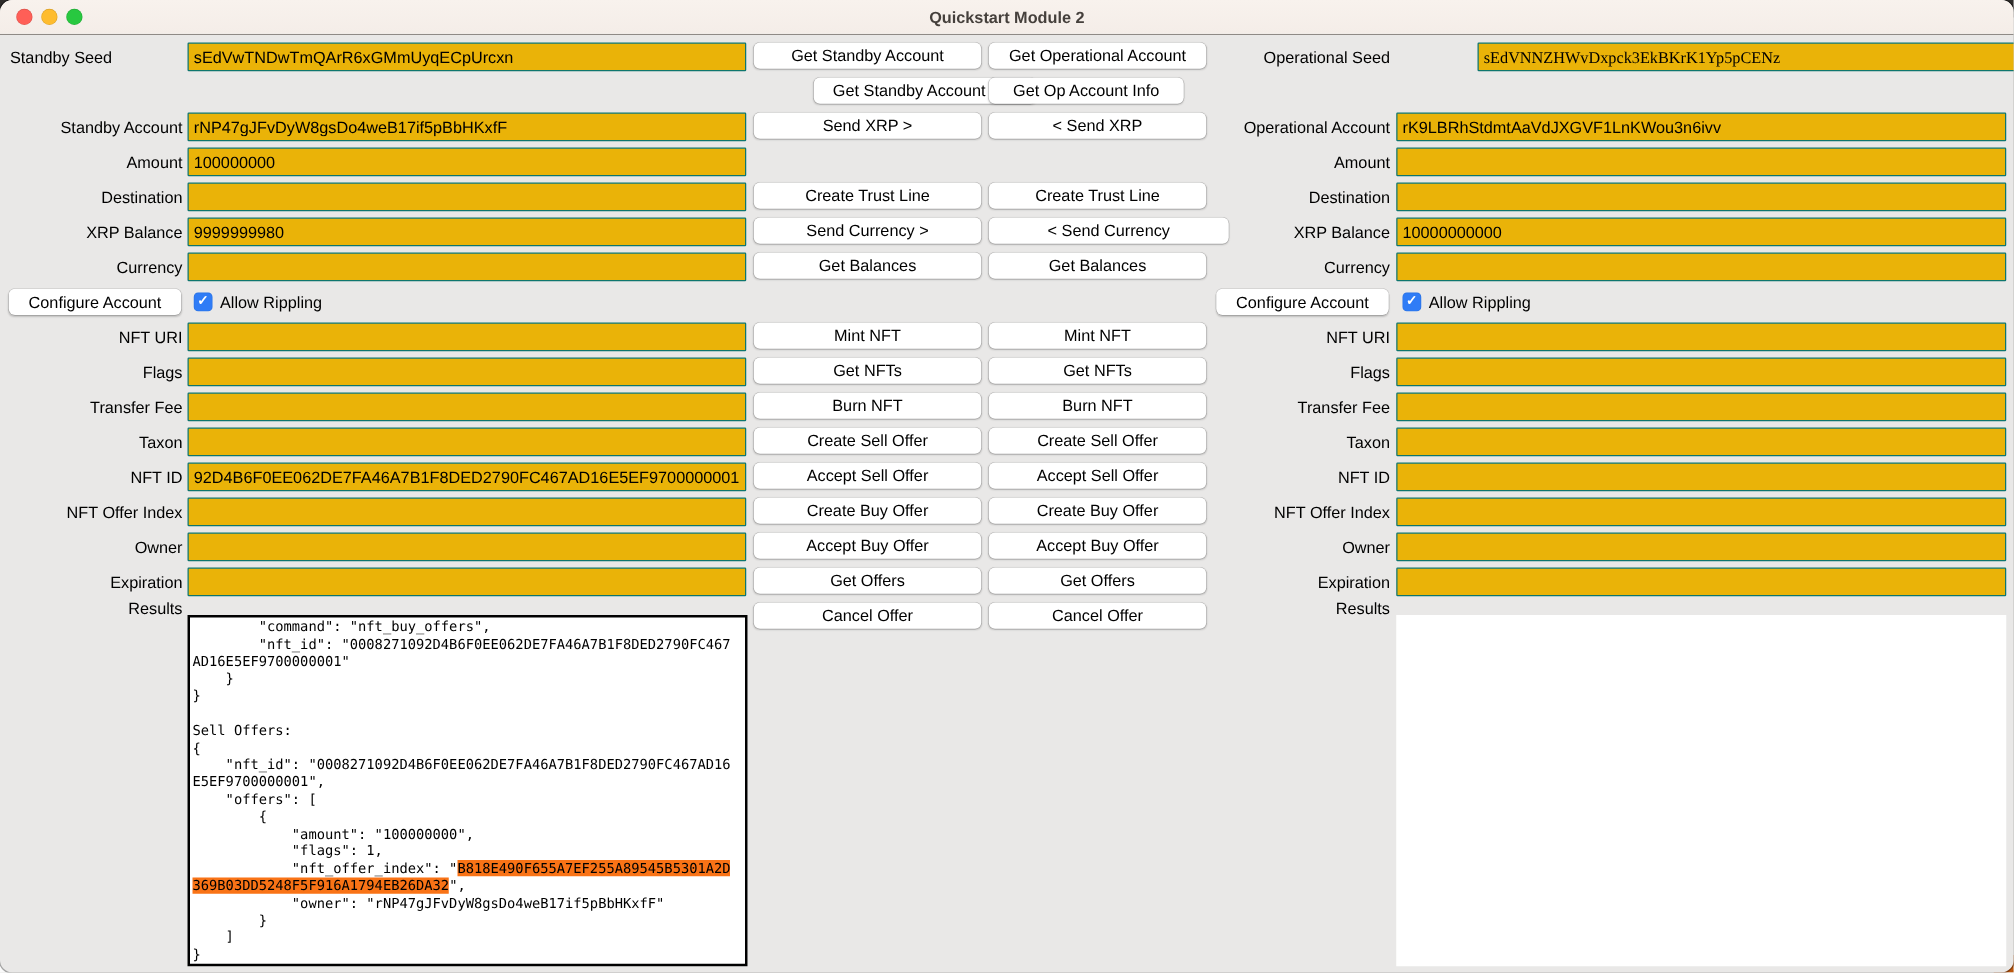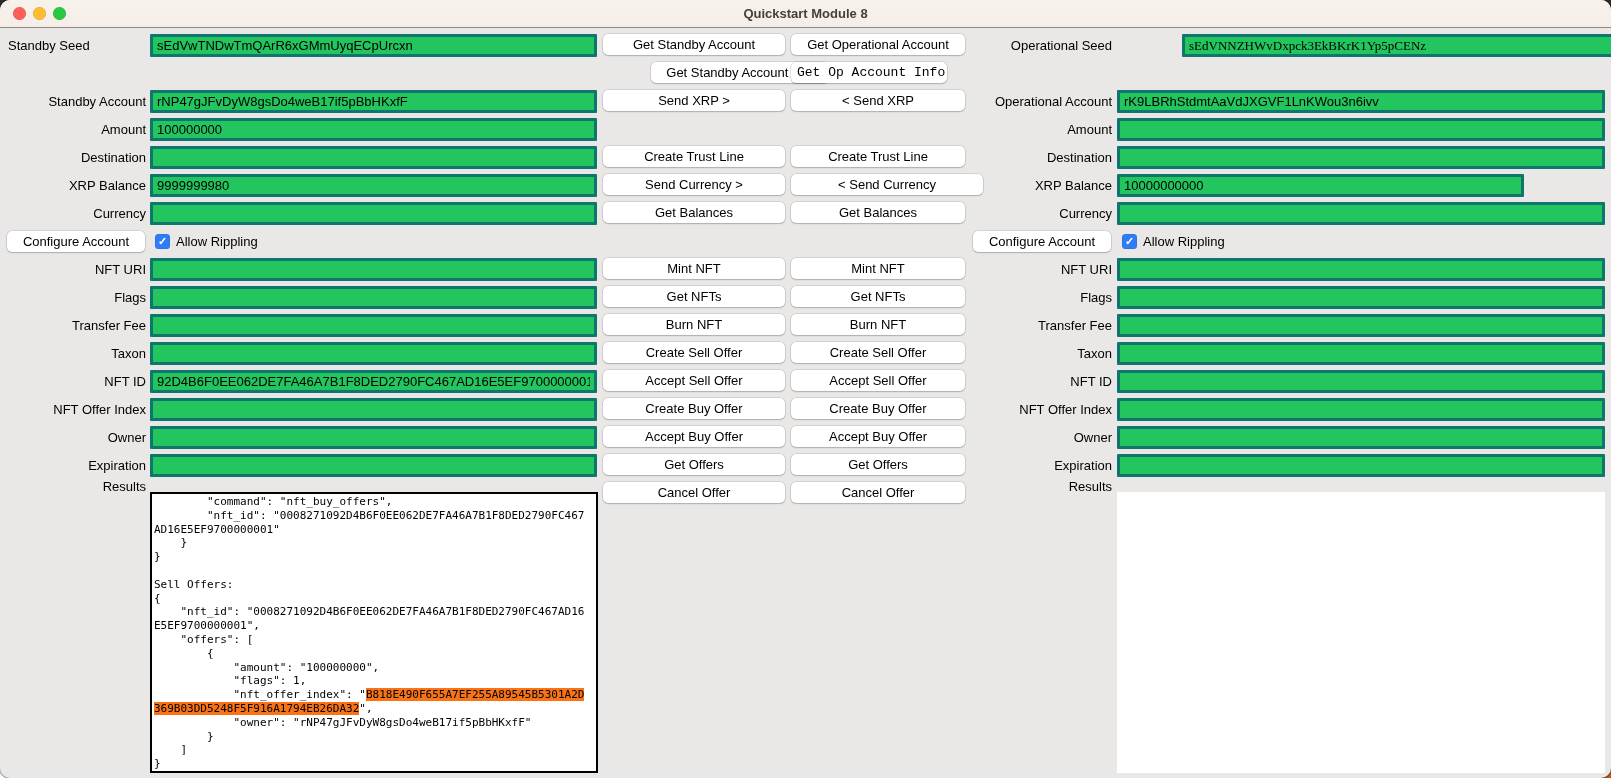--- a/index.html
+++ b/index.html
@@ -32,21 +32,21 @@
   #tl-zoom{left:53px;background:#28c840;box-shadow:inset 0 0 0 0.5px rgba(0,0,0,0.15);}
   .content{position:absolute;left:0;top:27px;right:0;bottom:0;}
 
   .fld-label{
     position:absolute;height:23px;line-height:23px;font-size:13px;color:#000;
     text-align:right;white-space:nowrap;
   }
   .fld-label.align-left{text-align:left;}
   .fld-input{
     position:absolute;height:23px;box-sizing:border-box;
-    background:#22c55e;border:3px solid #0f766e;border-radius:1px;
+    background:#eab308;border:1px solid #0f766e;border-radius:1px;
     font-family:"Liberation Sans",sans-serif;font-size:13px;color:#000;
     padding:0 4px;outline:none;
   }
   .btn{
     position:absolute;height:21px;box-sizing:border-box;
     background:#ffffff;border:none;border-radius:5px;
     box-shadow:0 0 0 0.5px rgba(0,0,0,0.18), 0 1px 1.5px rgba(0,0,0,0.18);
     font-family:"Liberation Sans",sans-serif;font-size:13px;color:#000;
     text-align:center;padding:0 6px;white-space:nowrap;cursor:default;
   }
@@ -79,21 +79,21 @@
 
 <div id="corner-tl" class="backdrop-corner"></div>
 <div id="corner-tr" class="backdrop-corner"></div>
 <div id="corner-br" class="backdrop-corner"></div>
 
 <div class="window">
   <div class="titlebar">
     <span id="tl-close" class="traffic"></span>
     <span id="tl-min" class="traffic"></span>
     <span id="tl-zoom" class="traffic"></span>
-    <div class="title">Quickstart Module 8</div>
+    <div class="title">Quickstart Module 2</div>
   </div>
 
   <div class="content">
     <div id="gen-root">
         <div class="fld-label align-left" style="top: 7px; left: 8px; width: 138px;">Standby Seed</div>
         <input class="fld-input" readonly="" value="sEdVwTNDwTmQArR6xGMmUyqECpUrcxn" style="left: 150px; width: 447px; top: 7px;">
         <div class="fld-label" style="top: 63px; left: -154px; width: 300px;">Standby Account</div>
         <input class="fld-input" readonly="" value="rNP47gJFvDyW8gsDo4weB17if5pBbHKxfF" style="left: 150px; width: 447px; top: 63px;">
         <div class="fld-label" style="top: 91px; left: -154px; width: 300px;">Amount</div>
         <input class="fld-input" readonly="" value="100000000" style="left: 150px; width: 447px; top: 91px;">
@@ -129,21 +129,21 @@
         <div class="fld-label" style="top: 448px; left: -154px; width: 300px;">Results</div>
         <div class="fld-label" style="top: 7px; left: 812px; width: 300px;">Operational Seed</div>
         <input class="fld-input" readonly="" value="sEdVNNZHWvDxpck3EkBKrK1Yp5pCENz" style="left: 1182px; width: 433px; top: 7px; font-family: Liberation Serif, serif;">
         <div class="fld-label" style="top: 63px; left: 812px; width: 300px;">Operational Account</div>
         <input class="fld-input" readonly="" value="rK9LBRhStdmtAaVdJXGVF1LnKWou3n6ivv" style="left: 1117px; width: 488px; top: 63px;">
         <div class="fld-label" style="top: 91px; left: 812px; width: 300px;">Amount</div>
         <input class="fld-input" readonly="" style="left: 1117px; width: 488px; top: 91px;">
         <div class="fld-label" style="top: 119px; left: 812px; width: 300px;">Destination</div>
         <input class="fld-input" readonly="" style="left: 1117px; width: 488px; top: 119px;">
         <div class="fld-label" style="top: 147px; left: 812px; width: 300px;">XRP Balance</div>
-        <input class="fld-input" readonly="" value="10000000000" style="left: 1117px; width: 407px; top: 147px;">
+        <input class="fld-input" readonly="" value="10000000000" style="left: 1117px; width: 488px; top: 147px;">
         <div class="fld-label" style="top: 175px; left: 812px; width: 300px;">Currency</div>
         <input class="fld-input" readonly="" style="left: 1117px; width: 488px; top: 175px;">
         <div class="fld-label" style="top: 231px; left: 812px; width: 300px;">NFT URI</div>
         <input class="fld-input" readonly="" style="left: 1117px; width: 488px; top: 231px;">
         <div class="fld-label" style="top: 259px; left: 812px; width: 300px;">Flags</div>
         <input class="fld-input" readonly="" style="left: 1117px; width: 488px; top: 259px;">
         <div class="fld-label" style="top: 287px; left: 812px; width: 300px;">Transfer Fee</div>
         <input class="fld-input" readonly="" style="left: 1117px; width: 488px; top: 287px;">
         <div class="fld-label" style="top: 315px; left: 812px; width: 300px;">Taxon</div>
         <input class="fld-input" readonly="" style="left: 1117px; width: 488px; top: 315px;">
@@ -172,21 +172,21 @@
         <button class="btn" style="left: 603px; width: 182px; top: 231px;">Mint NFT</button>
         <button class="btn" style="left: 603px; width: 182px; top: 259px;">Get NFTs</button>
         <button class="btn" style="left: 603px; width: 182px; top: 287px;">Burn NFT</button>
         <button class="btn" style="left: 603px; width: 182px; top: 315px;">Create Sell Offer</button>
         <button class="btn" style="left: 603px; width: 182px; top: 343px;">Accept Sell Offer</button>
         <button class="btn" style="left: 603px; width: 182px; top: 371px;">Create Buy Offer</button>
         <button class="btn" style="left: 603px; width: 182px; top: 399px;">Accept Buy Offer</button>
         <button class="btn" style="left: 603px; width: 182px; top: 427px;">Get Offers</button>
         <button class="btn" style="left: 603px; width: 182px; top: 455px;">Cancel Offer</button>
         <button class="btn" style="left: 791px; width: 174px; top: 7px;">Get Operational Account</button>
-        <button class="btn" style="left: 791px; width: 156px; top: 35px; font-family: Liberation Mono, monospace;">Get Op Account Info</button>
+        <button class="btn" style="left: 791px; width: 156px; top: 35px;">Get Op Account Info</button>
         <button class="btn" style="left: 791px; width: 174px; top: 63px;">&lt; Send XRP</button>
         <button class="btn" style="left: 791px; width: 174px; top: 119px;">Create Trust Line</button>
         <button class="btn" style="left: 791px; width: 192px; top: 147px;">&lt; Send Currency</button>
         <button class="btn" style="left: 791px; width: 174px; top: 175px;">Get Balances</button>
         <button class="btn" style="left: 791px; width: 174px; top: 231px;">Mint NFT</button>
         <button class="btn" style="left: 791px; width: 174px; top: 259px;">Get NFTs</button>
         <button class="btn" style="left: 791px; width: 174px; top: 287px;">Burn NFT</button>
         <button class="btn" style="left: 791px; width: 174px; top: 315px;">Create Sell Offer</button>
         <button class="btn" style="left: 791px; width: 174px; top: 343px;">Accept Sell Offer</button>
         <button class="btn" style="left: 791px; width: 174px; top: 371px;">Create Buy Offer</button>

